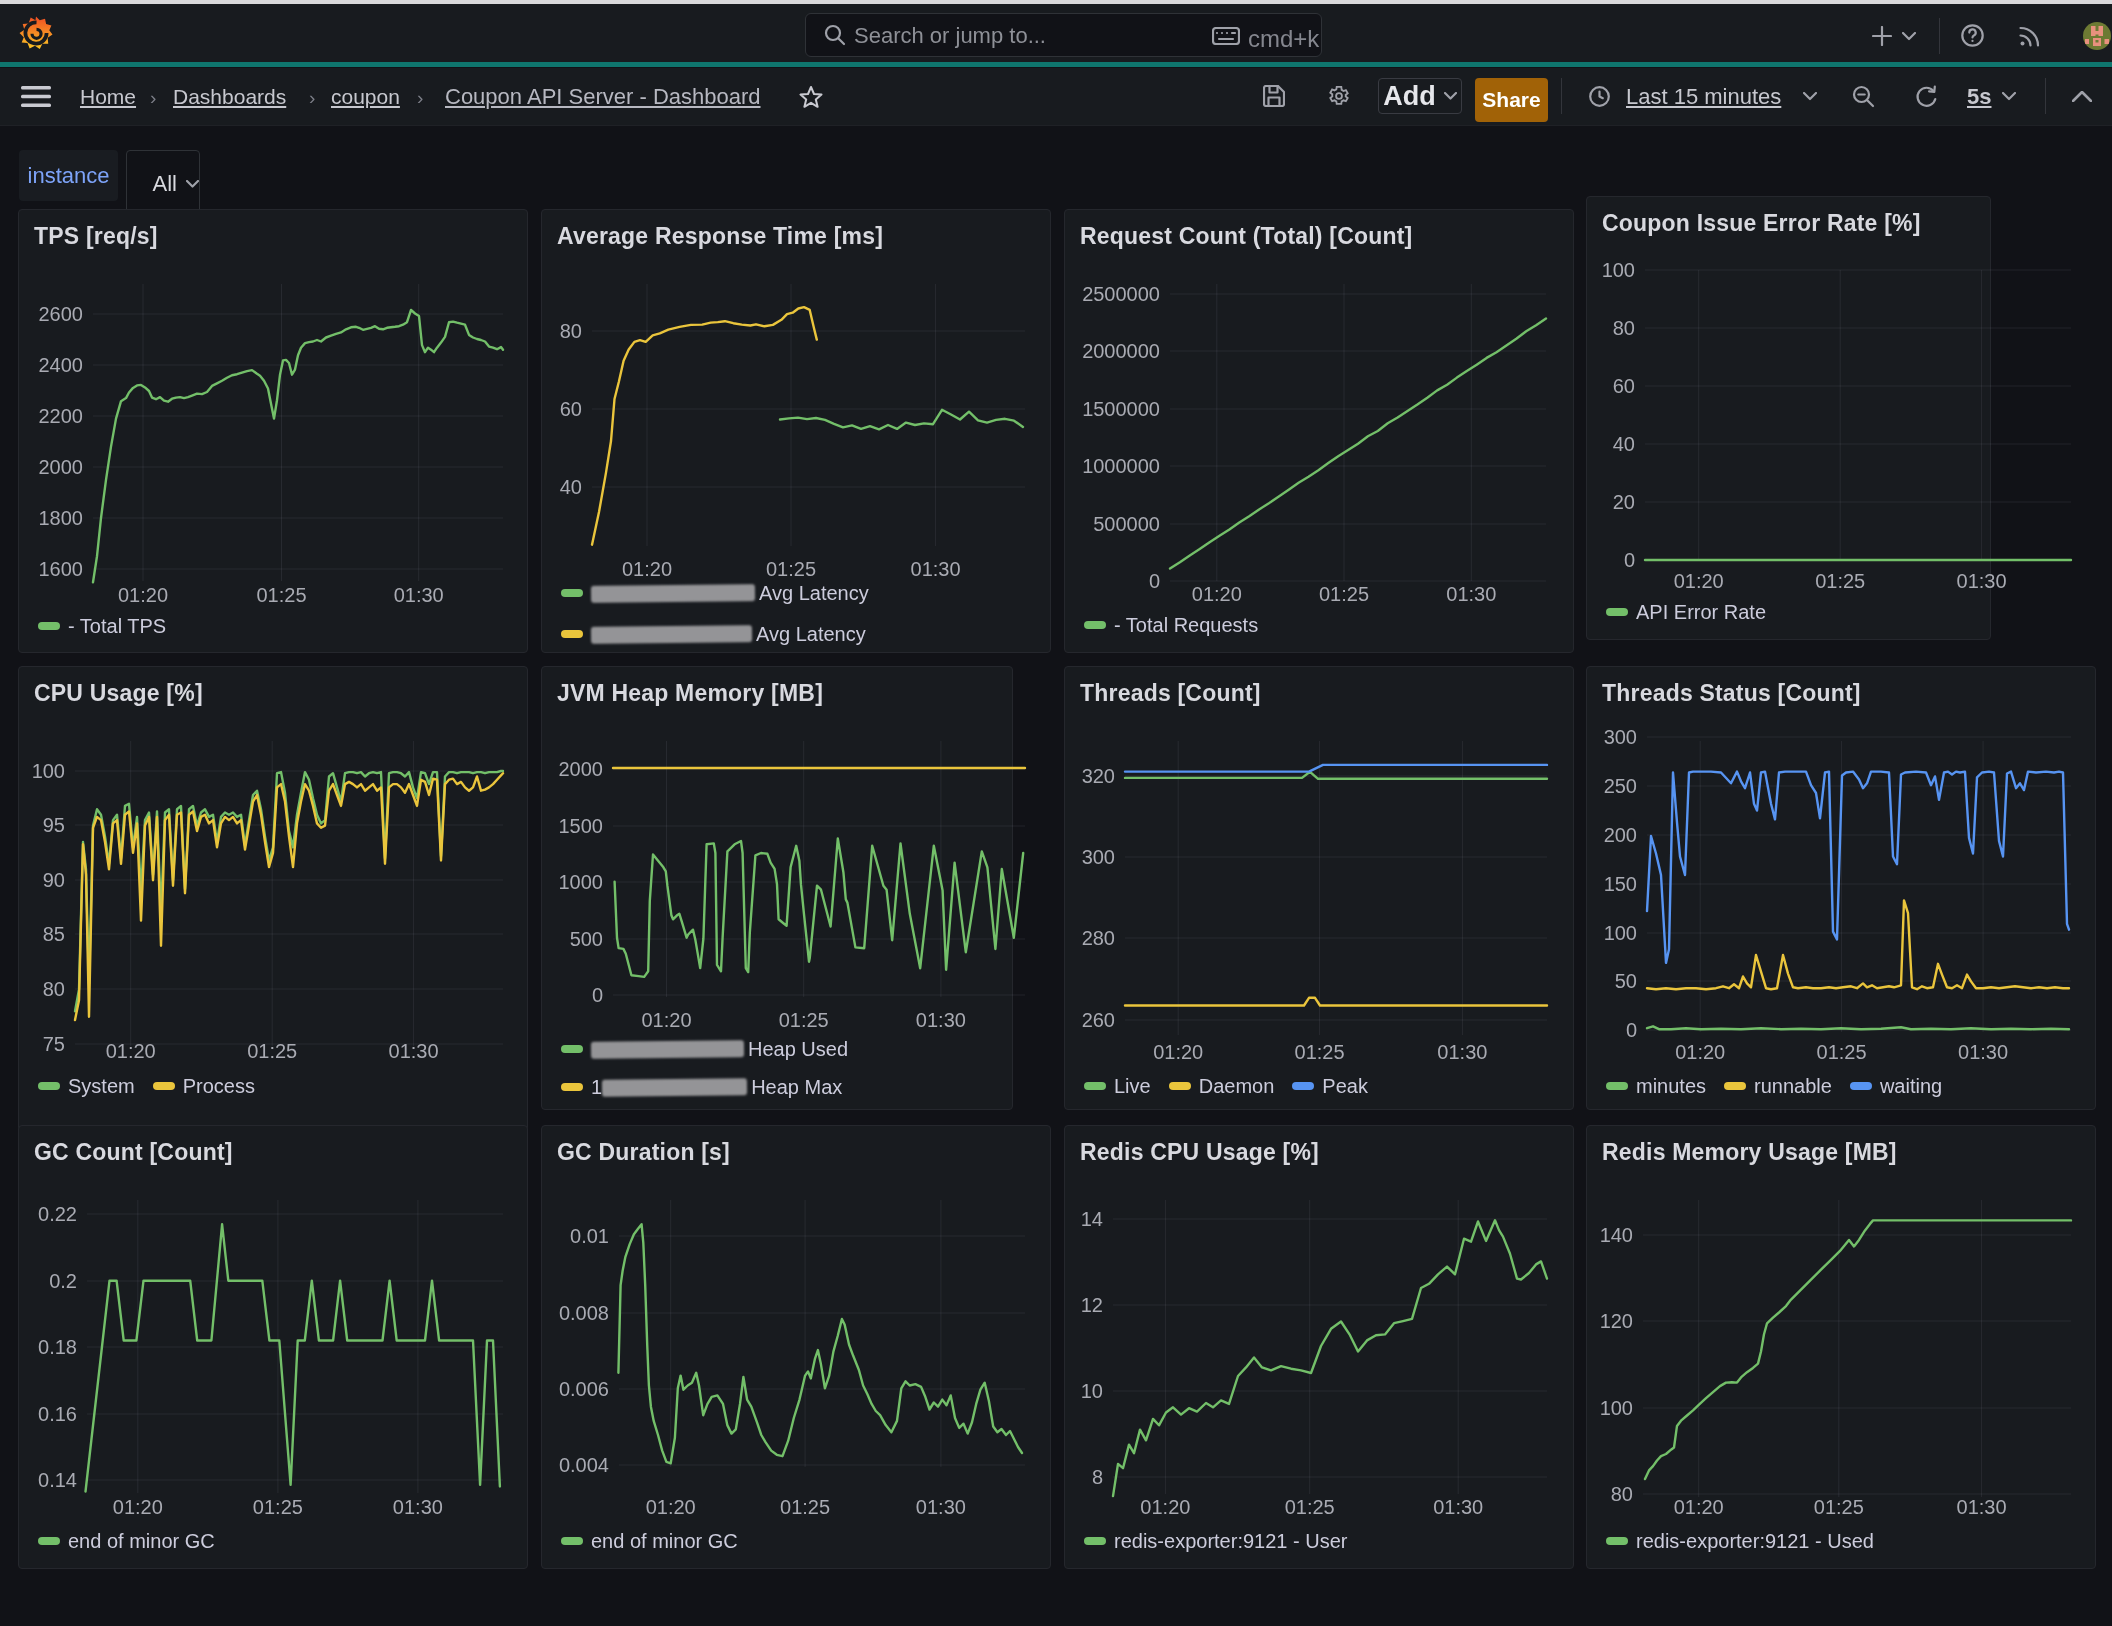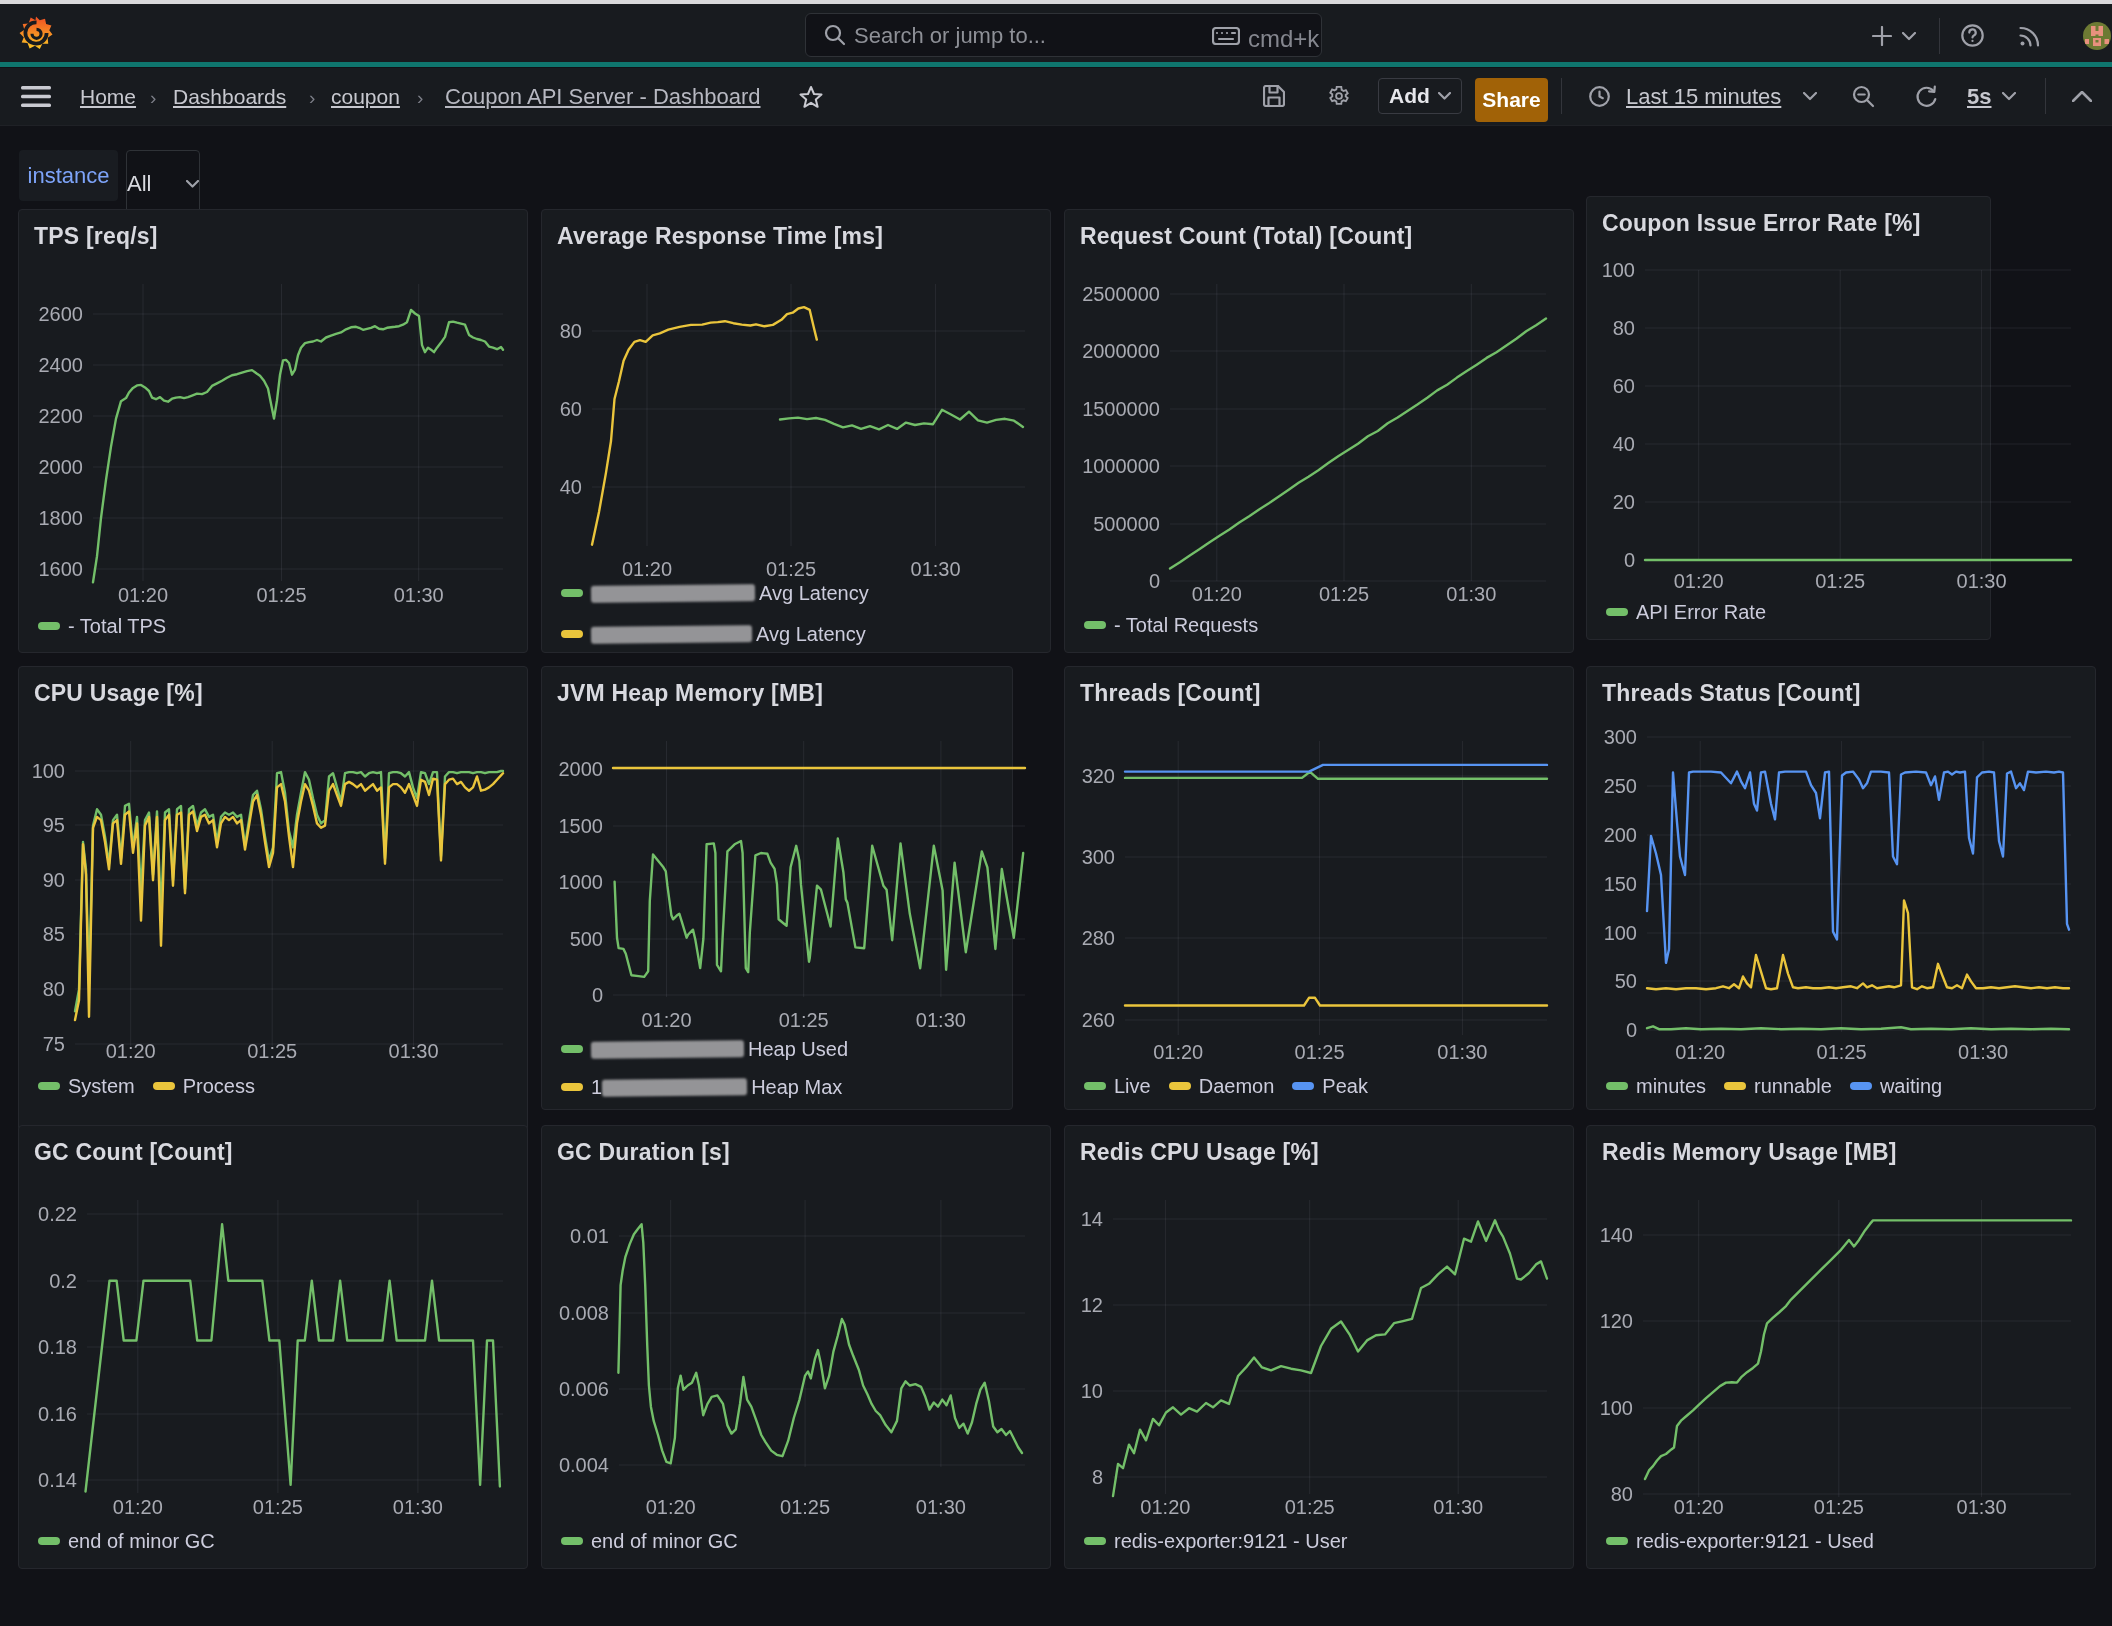--- a/index.html
+++ b/index.html
@@ -113,21 +113,21 @@
     <path d="M6.5 1 v6.5 h8 V1"></path>
     <path d="M5.5 21 v-8.5 h11 V21"></path>
   </svg>
   <svg class="abs" style="left:1328px;top:17px" width="22" height="22" viewBox="0 0 24 24">
     <g fill="none" stroke="#9FA1A9" stroke-width="2">
       <circle cx="12" cy="12" r="3.2"></circle>
       <path d="M19.4 12a7.4 7.4 0 0 0-.1-1.2l2.2-1.7-2-3.5-2.6 1a7.5 7.5 0 0 0-2-1.2L14.5 2h-5l-.4 2.7a7.5 7.5 0 0 0-2 1.2l-2.6-1-2 3.5 2.2 1.7a7.4 7.4 0 0 0 0 2.4l-2.2 1.7 2 3.5 2.6-1a7.5 7.5 0 0 0 2 1.2l.4 2.7h5l.4-2.7a7.5 7.5 0 0 0 2-1.2l2.6 1 2-3.5-2.2-1.7c.1-.4.1-.8.1-1.2z"></path>
     </g>
   </svg>
   <div class="abs" style="left:1378px;top:10px;width:84px;height:36px;border:1px solid #393b42;border-radius:4px;display:flex;align-items:center;justify-content:center">
-    <span class="btxt" style="font-size:21px">Add</span>
+    <span class="btxt" style="font-size:27px">Add</span>
     <svg class="icon" style="margin-left:8px" width="13" height="8" viewBox="0 0 13 8">
         <polyline points="1,1 6.5,6.5 12,1"></polyline>
       </svg>
   </div>
   <div class="abs" style="left:1475px;top:10px;width:73px;height:44px;background:#a16207;border-radius:4px;display:flex;align-items:center;justify-content:center">
     <span class="btxt" style="font-size:21px;color:#fff">Share</span>
   </div>
   <div class="abs" style="left:1561px;top:10px;width:1px;height:36px;background:#33353b"></div>
   <svg class="abs icon" style="left:1589px;top:18px" width="21" height="21" viewBox="0 0 21 21">
     <circle cx="10.5" cy="10.5" r="9.3"></circle>
@@ -152,21 +152,21 @@
     </svg>
   <div class="abs" style="left:2045px;top:10px;width:1px;height:36px;background:#33353b"></div>
   <svg class="abs icon" style="left:2072px;top:23px;stroke-width:2.6" width="20" height="11" viewBox="0 0 20 11">
       <polyline points="1,10 10,1 19,10"></polyline>
     </svg>
 </div>
 
 <div class="abs" style="left:19px;top:150px;width:99px;height:51px;background:#191c21;border-radius:4px;display:flex;align-items:center;justify-content:center">
   <span style="font-size:22px;color:#7da3f8;font-weight:500">instance</span>
 </div>
-<div class="abs" style="left:126px;top:150px;width:74px;height:68px;border:1px solid #2f3237;border-radius:4px;display:flex;align-items:center;justify-content:space-between;background:#111217">
+<div class="abs" style="left:126px;top:150px;width:74px;height:68px;border:1px solid #2f3237;border-radius:4px;display:flex;align-items:center;justify-content:flex-end;background:#111217">
   <span style="font-size:22px;color:#D8D9DF;font-weight:500">All</span>
   <svg class="icon" style="margin-left:9px" width="13" height="8" viewBox="0 0 13 8">
       <polyline points="1,1 6.5,6.5 12,1"></polyline>
     </svg>
 </div>
 <div class="panel" style="left:18px;top:209px;width:510px;height:444px">
 <div class="ptitle">TPS [req/s]</div>
 <svg width="510" height="444" viewBox="0 0 510 444">
 <line x1="74" y1="104" x2="484" y2="104" stroke="rgba(204,204,220,0.09)" stroke-width="1"></line>
 <text x="64" y="104" fill="#A9ABB3" font-size="20" text-anchor="end" dominant-baseline="central">2600</text>

